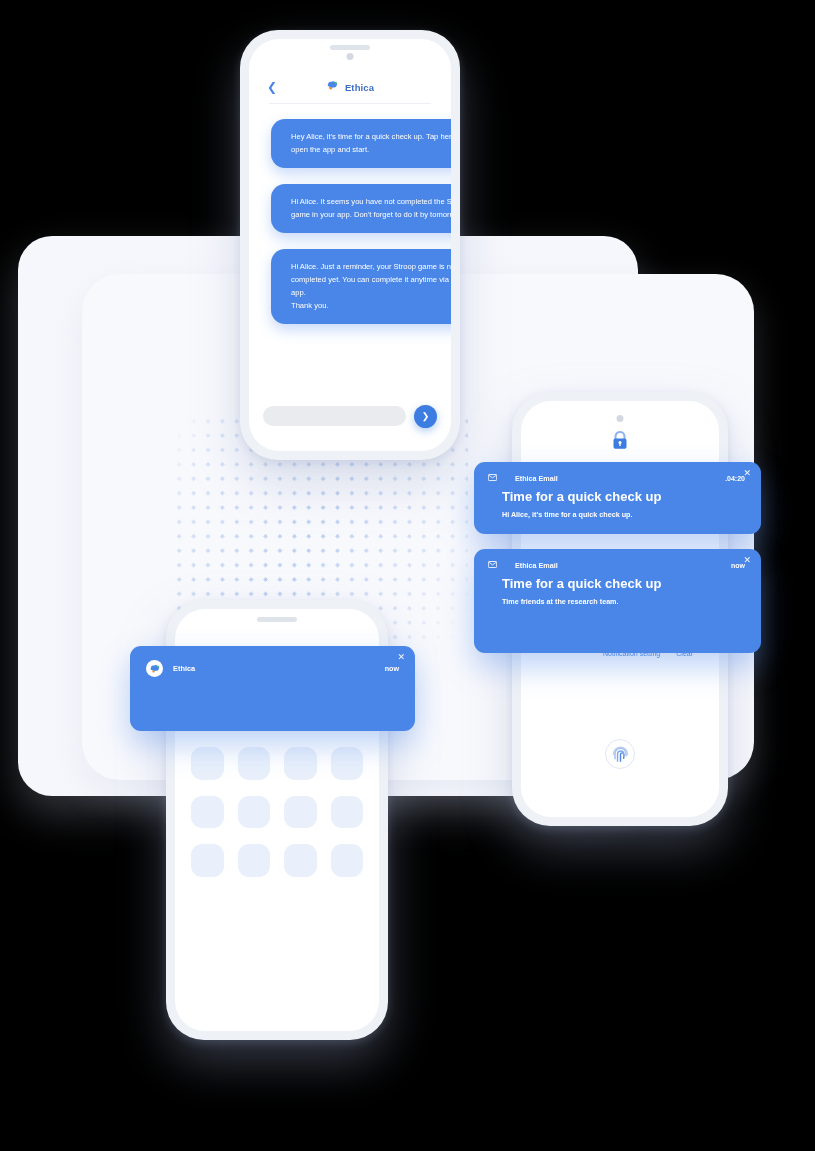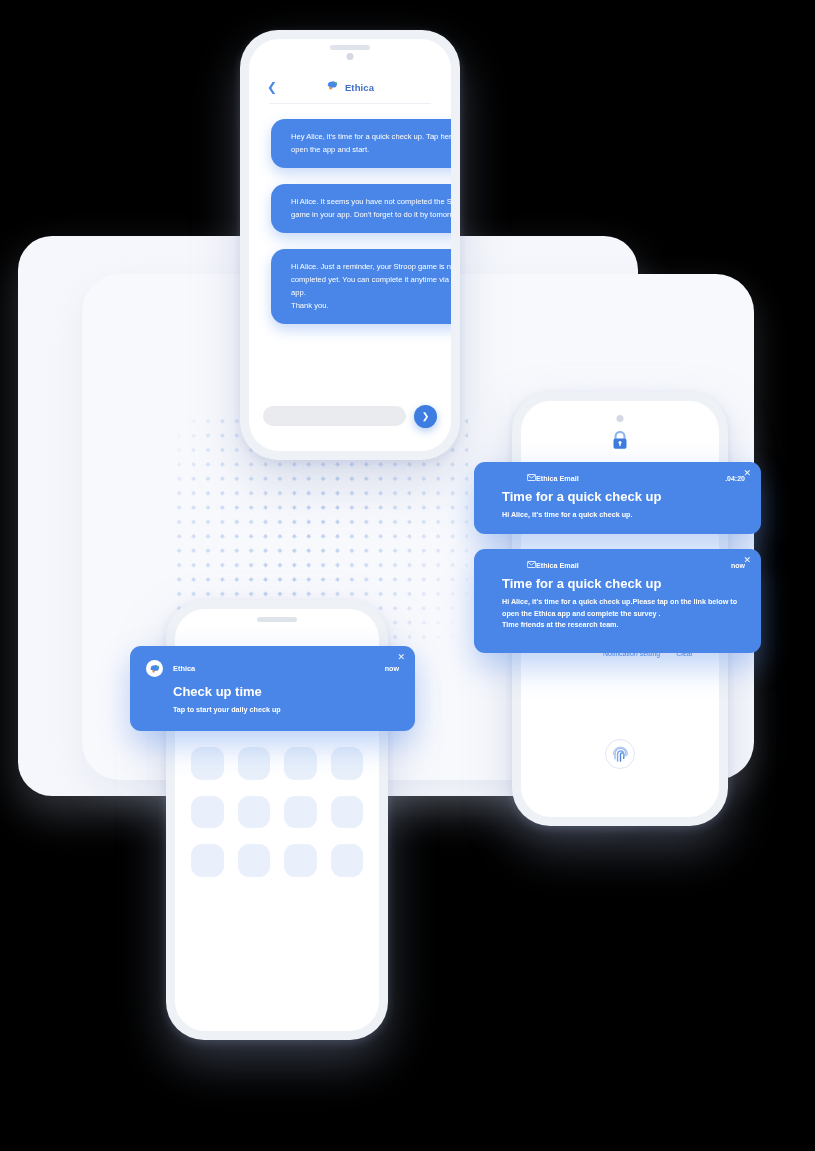--- a/index.html
+++ b/index.html
@@ -191,21 +191,21 @@
     color: #ffffff;
     border-radius: 11px;
     box-shadow: 0 14px 30px rgba(74,134,232,.36);
     padding: 12px 14px 14px 14px;
   }
   .notif-top {
     display: flex; align-items: center;
     font-size: 7.2px; font-weight: 700;
     margin-bottom: 6px;
   }
-  .notif-app { display: flex; gap: 0; margin-left: 39px; }
+  .notif-app { display: flex; gap: 18px; }
   .notif-time { margin-left: auto; font-size: 7px; font-weight: 700; padding-right: 2px;}
   .notif-title { font-size: 13px; font-weight: 700; margin-bottom: 5px; }
   .notif-body { font-size: 7.2px; line-height: 1.62; font-weight: 700; }
   .notif-close {
     position: absolute; top: 7px; right: 10px;
     font-size: 9px; color: rgba(255,255,255,.95);
     line-height: 1; cursor: pointer; font-weight: 400;
   }
   .notif-indent { padding-left: 14px; }
 
@@ -358,39 +358,34 @@
             <rect x=".5" y=".5" width="11" height="8" rx="1" fill="none" stroke="#fff" stroke-width="1.1"></rect>
             <path d="M1 1.4 L6 5 L11 1.4" fill="none" stroke="#fff" stroke-width="1.1"></path>
           </svg>
         </span>
         <span>Ethica Email</span>
       </span>
       <span class="notif-time">now</span>
     </div>
     <div class="notif-indent">
       <div class="notif-title">Time for a quick check up</div>
-      <div class="notif-body">Hi Alice, it's time for a quick check up.Please tap on the link below to open the Ethica app and complete the survey .</div>
       <div class="spacer"></div>
       <div class="notif-body">Time friends at the research team.</div>
     </div>
   </div>
 
   <div class="notif" id="notif-push">
     <span class="notif-close">✕</span>
     <div class="push-head">
       <span class="avatar-circle">
         <svg width="12" height="12" viewBox="0 0 22 22" aria-hidden="true">
           <path d="M6 13 C3 13 2 10.5 3.6 8.6 C3.4 5.6 6.6 3.6 9.4 4.8 C11.2 2.8 14.8 3.6 15.6 6.2 C18.6 6.2 19.8 9.6 17.6 11.6 C17.2 14 14.6 15 12.6 13.8 C10.8 15.6 7.2 15 6 13 Z" fill="#4a86e8"></path>
           <path d="M12.8 5.2 C15.6 4.2 18.4 6 18.6 8.6 C16.8 7 14.2 6.6 12.8 5.2 Z" fill="#45b97c"></path>
           <circle cx="8.2" cy="15.6" r="2.1" fill="#f28f2b"></circle>
           <circle cx="16.6" cy="7" r="2" fill="#45b97c"></circle>
         </svg>
       </span>
       <span class="push-name">Ethica</span>
       <span class="push-time">now</span>
     </div>
-    <div class="push-text-block">
-      <div class="notif-title">Check up time</div>
-      <div class="notif-body">Tap to start your daily check up</div>
-    </div>
   </div>
 
 </div>
 
 </body></html>

